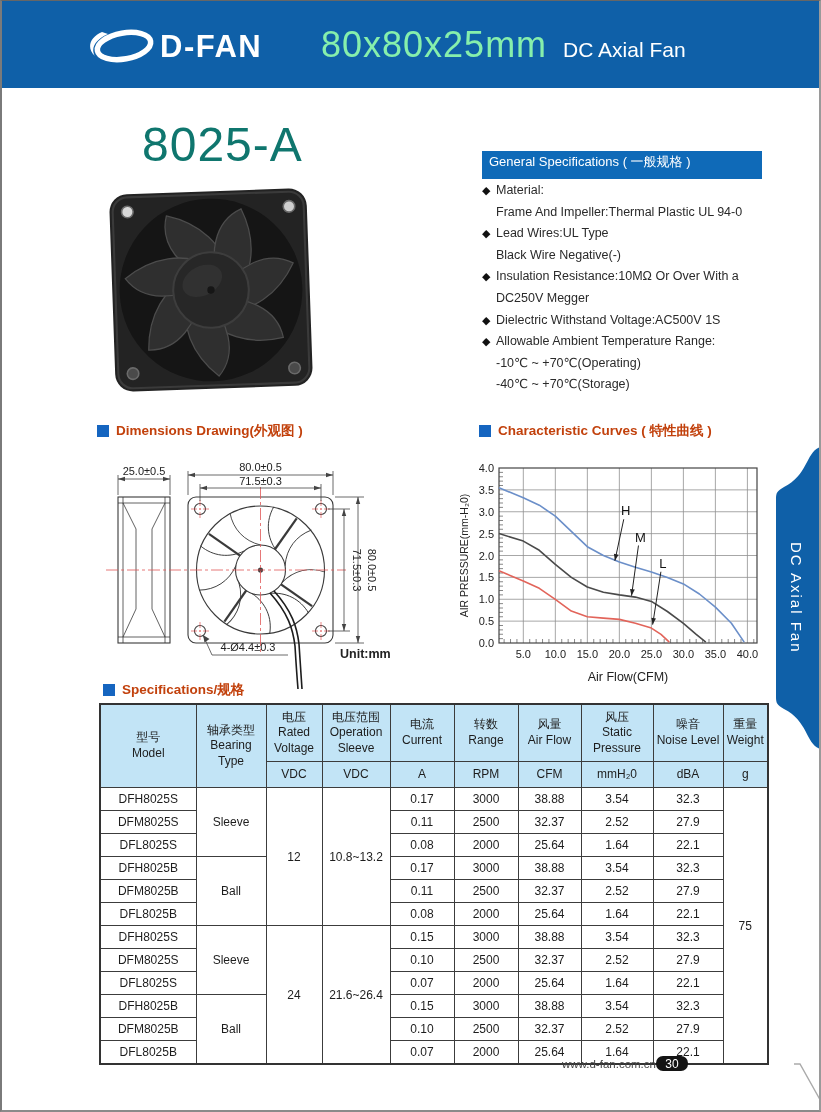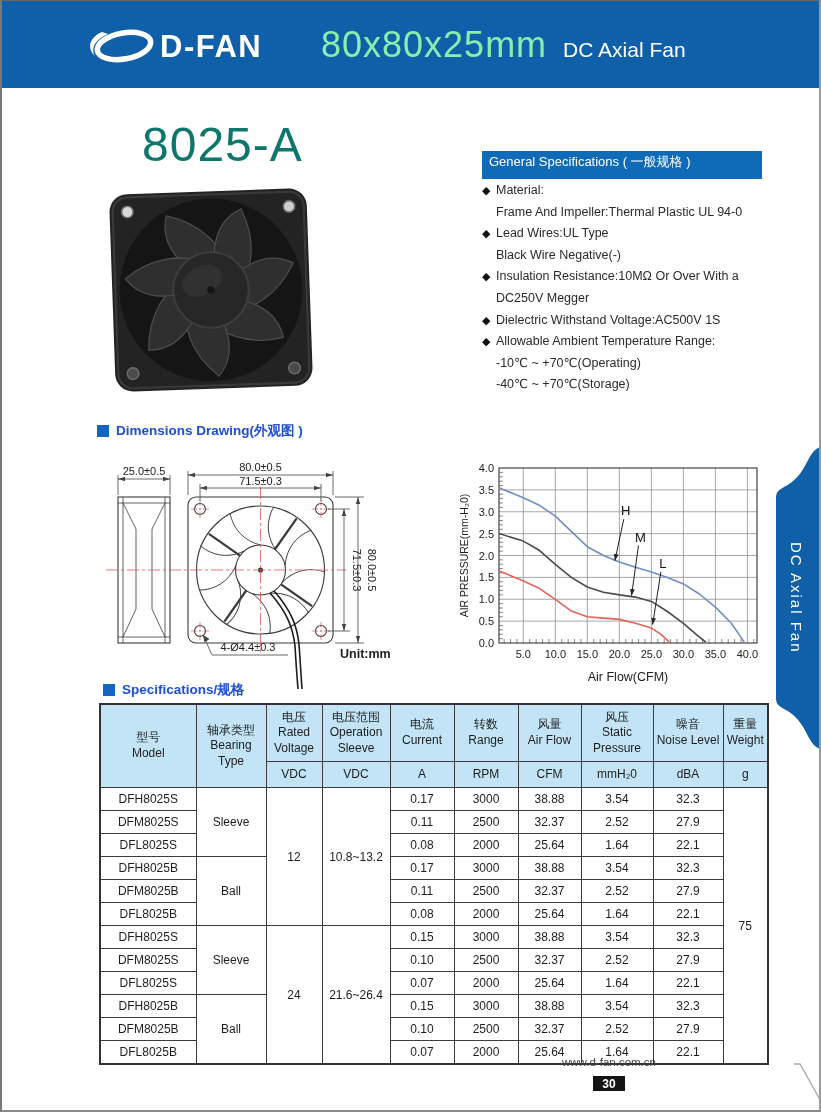--- a/index.html
+++ b/index.html
@@ -12,39 +12,39 @@
   
   .model-title{position:absolute;left:140px;top:116px;font-size:48px;color:#0f766e;letter-spacing:1px;}
   .fanphoto{position:absolute;left:104px;top:184px;transform:rotate(-2deg);}
   
   .gs-bar{position:absolute;left:480px;top:150px;width:280px;height:28px;background:#0f6ab8;color:#fff;
           font-size:13px;line-height:22px;padding-left:7px;box-sizing:border-box;}
   .gs-list{position:absolute;left:480px;top:179px;width:300px;font-size:12.5px;color:#2a2a2a;}
   .gs-line{display:flex;line-height:21.6px;}
   .gs-bullet{width:14px;flex:0 0 14px;font-size:11px;color:#111;}
   
-  .sec-title{position:absolute;font-size:13.5px;color:#1d4ed8;font-weight:600;display:flex;align-items:center;gap:7px;}
+  .sec-title{position:absolute;font-size:13.5px;color:#c2410c;font-weight:600;display:flex;align-items:center;gap:7px;}
   .sec-sq{width:12px;height:12px;background:#1565c0;display:inline-block;}
   
   table.spec{position:absolute;left:97px;top:702px;border-collapse:collapse;table-layout:fixed;width:668px;
              font-size:12px;color:#1d1d1d;}
   table.spec th,table.spec td{border:1px solid #3c3c3c;text-align:center;padding:0;}
   table.spec thead th{background:#c2e4f6;font-weight:normal;line-height:1.3;}
   tr.h1 th{height:56px;}
   tr.h2 th{height:25px;}
   table.spec tbody td{height:22px;background:#fff;}
   table.spec{border:2px solid #333;}
   
   .side-tab{position:absolute;left:770px;top:442px;width:48px;height:310px;}
   .side-tab-label{position:absolute;left:770px;top:442px;width:48px;height:310px;display:flex;align-items:center;justify-content:center;
       writing-mode:vertical-rl;color:#fff;font-size:15px;letter-spacing:2px;}
   
-  .footer{position:absolute;left:560px;top:1055px;display:flex;align-items:center;gap:8px;font-size:11.5px;color:#444;flex-direction:column;}
-  .pagebox{background:#141414;color:#fff;font-size:12px;font-weight:bold;width:32px;height:15px;
-           display:flex;align-items:center;justify-content:center;}
+  .footer{position:absolute;left:560px;top:1055px;display:flex;align-items:center;font-size:11.5px;color:#444;}
+  .pagebox{background:#141414;color:#fff;font-size:12px;font-weight:normal;width:32px;height:15px;
+           display:flex;align-items:center;justify-content:center;border-radius:7px;}
   svg text{font-family:"Liberation Sans","DejaVu Sans",sans-serif;}
 </style>
 </head>
 <body>
 
 <div id="page">
 
   <div class="hdr">
     <svg width="205" height="50" viewBox="0 0 205 50" style="margin-left:86px">
       <g>
@@ -126,20 +126,24 @@
       </div>
       <div class="gs-line">
         <span class="gs-bullet"></span>
         <span>-40℃ ~ +70℃(Storage)</span>
       </div>
     </div>
 
   <div class="sec-title" style="left:95px;top:421px">
     <span class="sec-sq"></span>
     <span>Dimensions Drawing(外观图 )</span>
+  </div>
+  <div class="sec-title" style="left:477px;top:421px">
+    <span class="sec-sq"></span>
+    <span>Characteristic Curves ( 特性曲线 )</span>
   </div>
   <div class="sec-title" style="left:101px;top:680px">
     <span class="sec-sq"></span>
     <span>Specifications/规格</span>
   </div>
 
   <svg style="position:absolute;left:88px;top:438px" width="340" height="250" viewBox="0 0 340 250">
     <g stroke="#3a3a3a" stroke-width="1.1" fill="none">
 
       <rect x="28" y="58" width="52" height="146"></rect>

